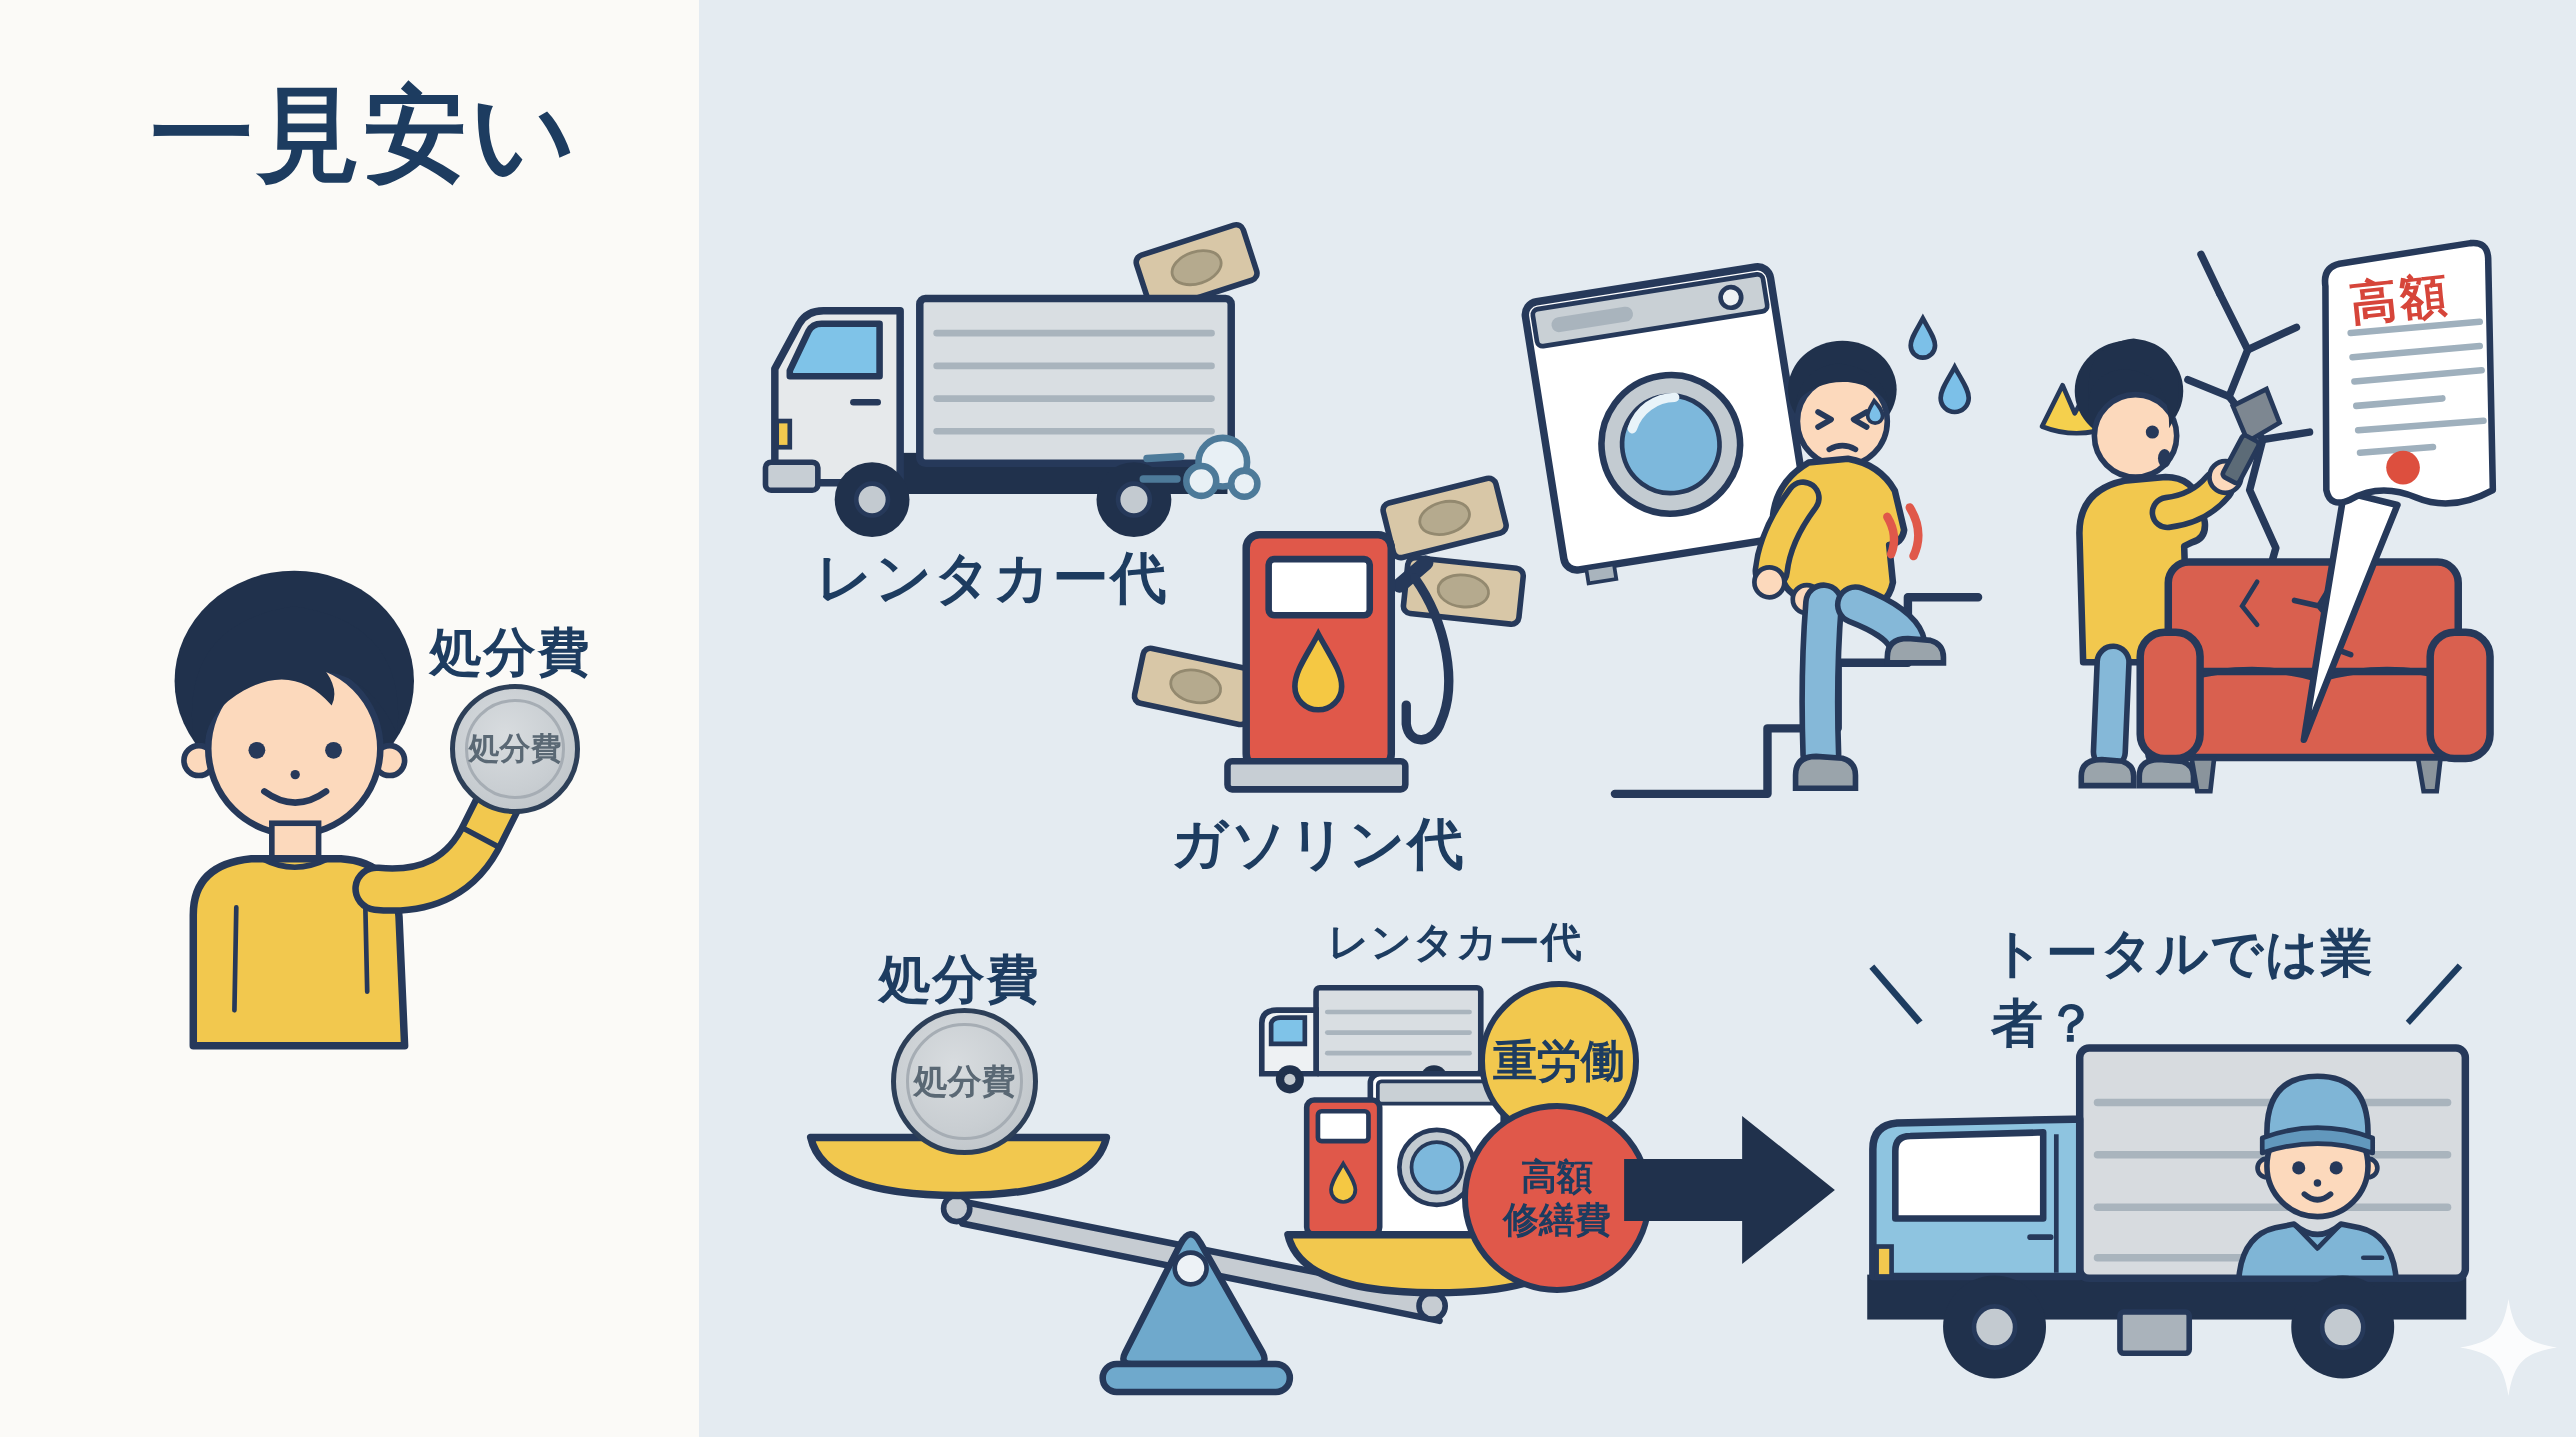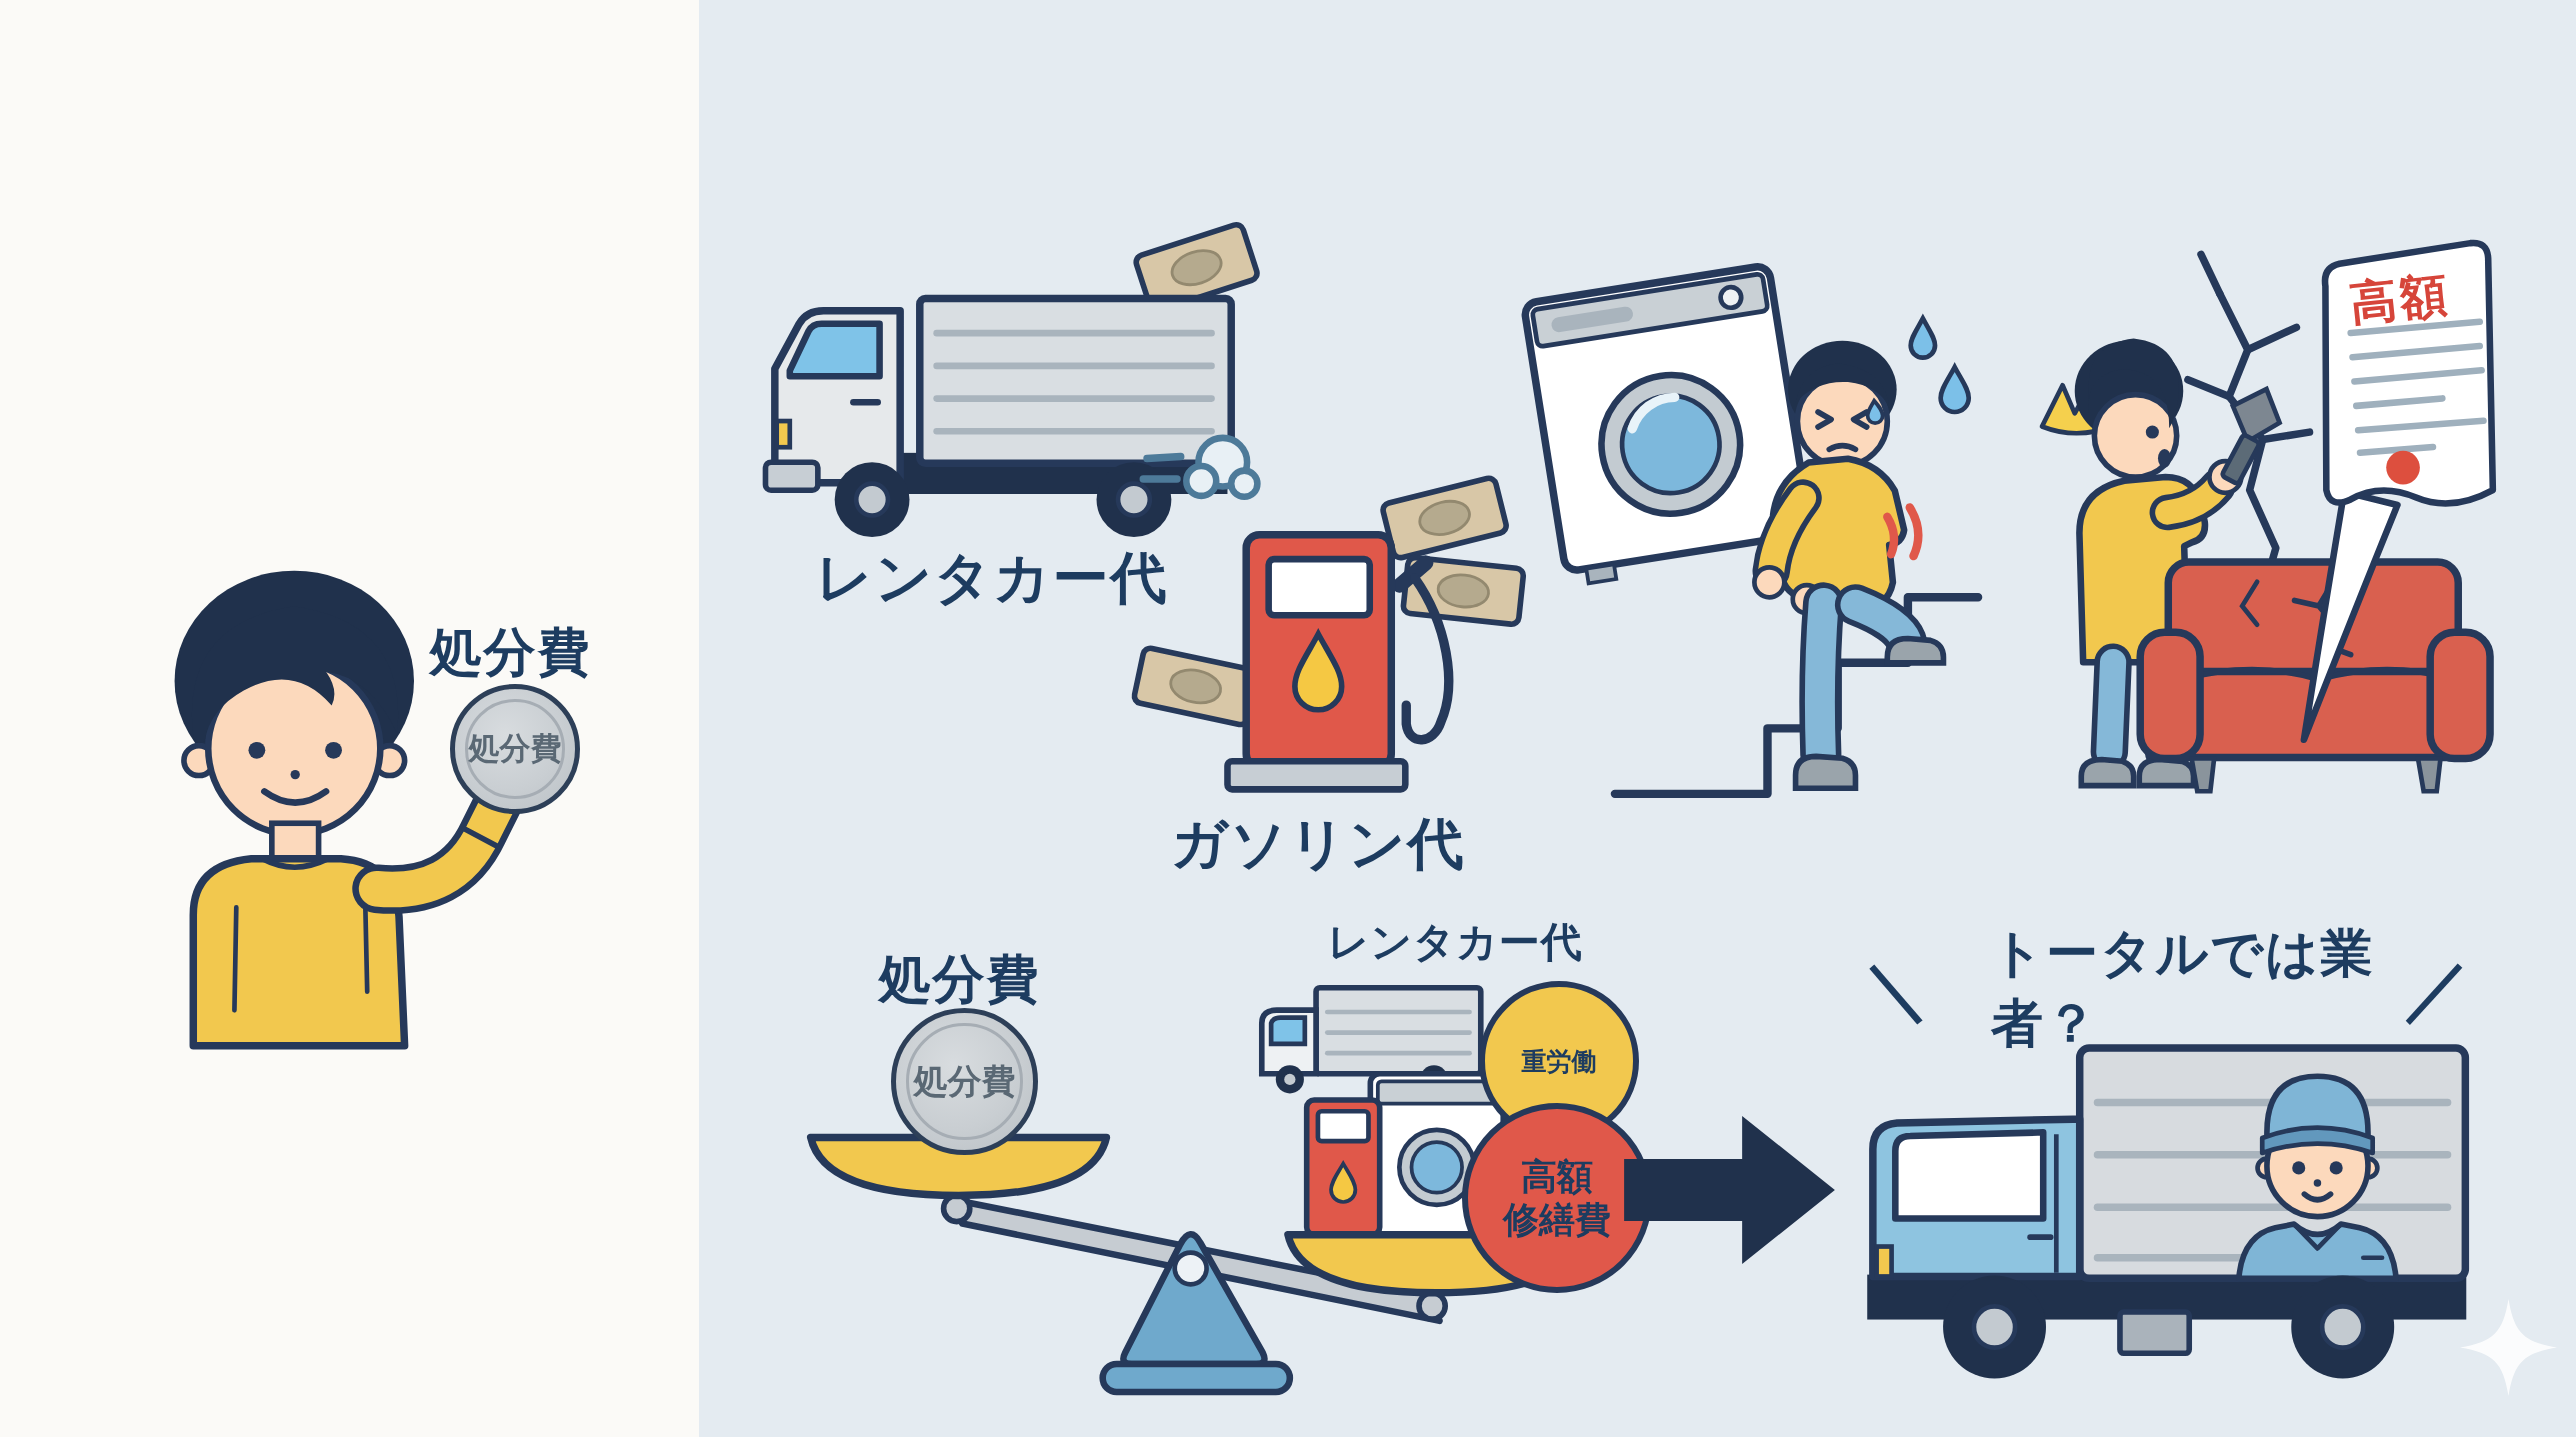--- a/index.html
+++ b/index.html
@@ -41,20 +41,21 @@
   .conclusion .main{font-size:52px;letter-spacing:1.9px;margin-left:48px;}
   svg{display:block;overflow:visible;}
 </style>
 </head>
 <body>
 
 <div id="canvas">
 
   <div class="abs panel-left"></div>
 
+  <div class="abs title" style="left:84px;top:67px;width:562px;">一見安い</div>
 
   <svg class="abs" style="left:154px;top:550px;" width="505" height="496" viewBox="0 0 540 530">
     <g>
       <ellipse cx="150" cy="140" rx="128" ry="118" fill="var(--navy-dark)"></ellipse>
       <circle cx="48" cy="225" r="16" fill="var(--peach)" stroke="var(--navy)" stroke-width="6"></circle>
       <circle cx="252" cy="225" r="16" fill="var(--peach)" stroke="var(--navy)" stroke-width="6"></circle>
       <circle cx="150" cy="212" r="92" fill="var(--peach)" stroke="var(--navy)" stroke-width="7"></circle>
       <path d="M 42,200 Q 28,78 150,60 Q 272,78 260,196 Q 232,136 184,130 Q 198,150 190,166 Q 150,120 96,150 Q 60,170 54,204 Q 46,210 42,200 Z" fill="var(--navy-dark)"></path>
       <circle cx="110" cy="214" r="9" fill="var(--navy)"></circle>
       <circle cx="192" cy="214" r="9" fill="var(--navy)"></circle>
@@ -276,21 +277,21 @@
       <path d="M 605,258 C 598,270 592,278 592,286 A 13,13 0 0 0 618,286 C 618,278 612,270 605,258 Z" fill="#f5c843" stroke="var(--navy)" stroke-width="4"></path>
     </g>
     <path d="M 546,334 L 862,334 Q 848,396 704,396 Q 560,396 546,334 Z" fill="var(--yellow)" stroke="var(--navy)" stroke-width="8" stroke-linejoin="round"></path>
   </svg>
 
   <div class="abs caption" style="left:819px;top:945px;width:281px;font-size:52px;">処分費</div>
   <div class="abs coin" style="left:891px;top:1008px;width:137px;height:137px;">
     <span style="font-size:34px;">処分費</span>
   </div>
   <div class="abs small-label" style="left:1268px;top:915px;width:374px;">レンタカー代</div>
-  <div class="abs badge yellow" style="left:1479px;top:981px;width:148px;height:148px;font-size:25px;">
+  <div class="abs badge yellow" style="left:1479px;top:981px;width:148px;height:148px;font-size:44px;">
     <span>重労働</span>
   </div>
   <div class="abs badge red" style="left:1462px;top:1103px;width:178px;height:178px;font-size:36px;line-height:1.2;">
     <span>高額</span>
     <span>修繕費</span>
   </div>
 
   <svg class="abs" style="left:1624px;top:1116px;" width="211" height="148" viewBox="0 0 225 158">
     <polygon points="0,46 126,46 126,0 225,79 126,158 126,112 0,112" fill="var(--navy-dark)"></polygon>
   </svg>

